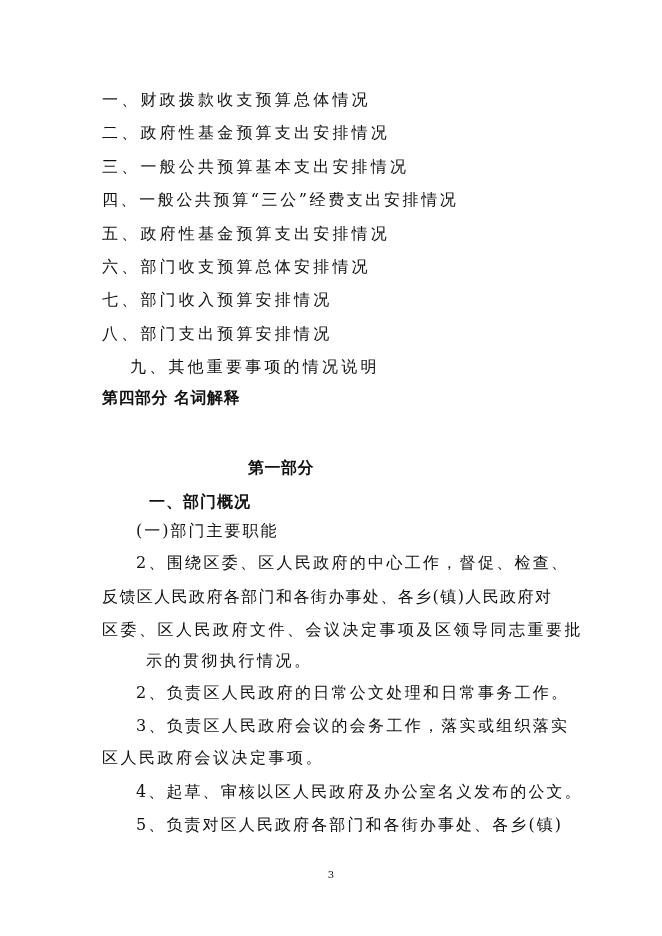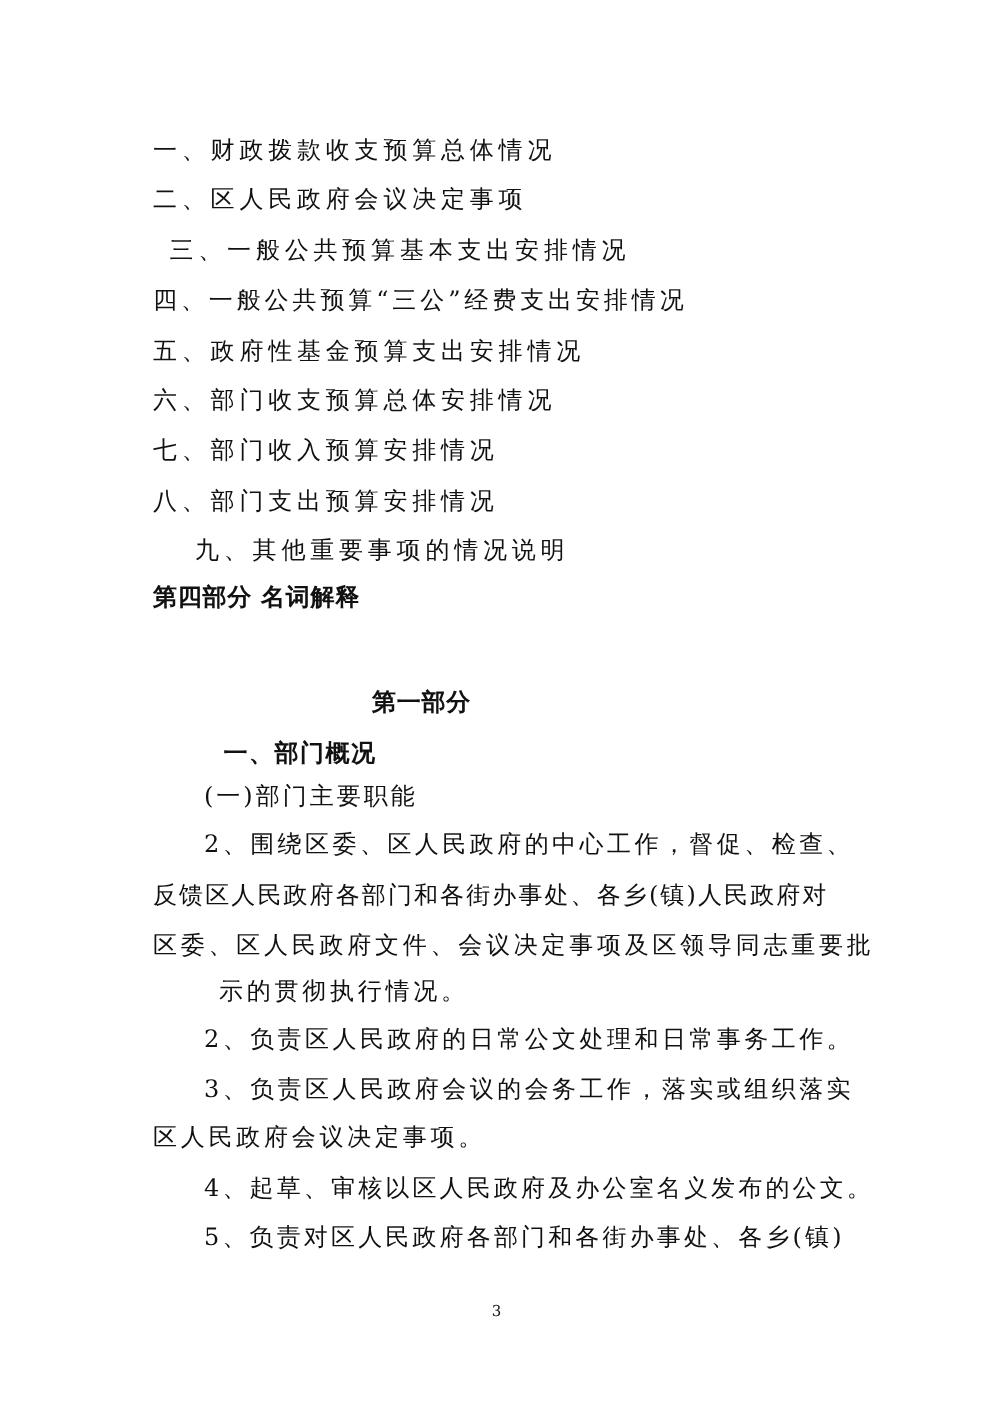--- a/index.html
+++ b/index.html
@@ -8,22 +8,22 @@
   .line { position: absolute; white-space: nowrap; font-size: 16px; line-height: 20px; letter-spacing: 3.2px; }
   .bold { font-family: "DejaVu Sans", "Liberation Sans", sans-serif; font-weight: bold; letter-spacing: 0.5px; }
   .center { left: 0; width: 562px; text-align: center; }
   .pagenum { position: absolute; left: 0; width: 662px; text-align: center; top: 869px; font-size: 10px; line-height: 12px; }
 </style>
 </head>
 <body>
 
 <div>
   <div class="line" style="left:102px;top:90px;">一、财政拨款收支预算总体情况</div>
-  <div class="line" style="left:102px;top:123px;">二、区人民政府会议决定事项</div>
-  <div class="line" style="left:102px;top:157px;margin-left:11px;">三、一般公共预算基本支出安排情况</div>
+  <div class="line" style="left:102px;top:123px;">二、政府性基金预算支出安排情况</div>
+  <div class="line" style="left:102px;top:157px;">三、一般公共预算基本支出安排情况</div>
   <div class="line" style="left:102px;top:190px;letter-spacing:2.6px;">四、一般公共预算“三公”经费支出安排情况</div>
   <div class="line" style="left:102px;top:224px;">五、政府性基金预算支出安排情况</div>
   <div class="line" style="left:102px;top:257px;">六、部门收支预算总体安排情况</div>
   <div class="line" style="left:102px;top:290px;">七、部门收入预算安排情况</div>
   <div class="line" style="left:102px;top:324px;">八、部门支出预算安排情况</div>
   <div class="line" style="left:102px;top:357px;margin-left:28px;">九、其他重要事项的情况说明</div>
   <div class="line bold" style="left:102px;top:388px;">第四部分  名词解释</div>
 
   <div class="line bold center" style="top:458px;">第一部分</div>
   <div class="line bold" style="left:136px;top:492px;letter-spacing:1px;margin-left:13px;">一、部门概况</div>

